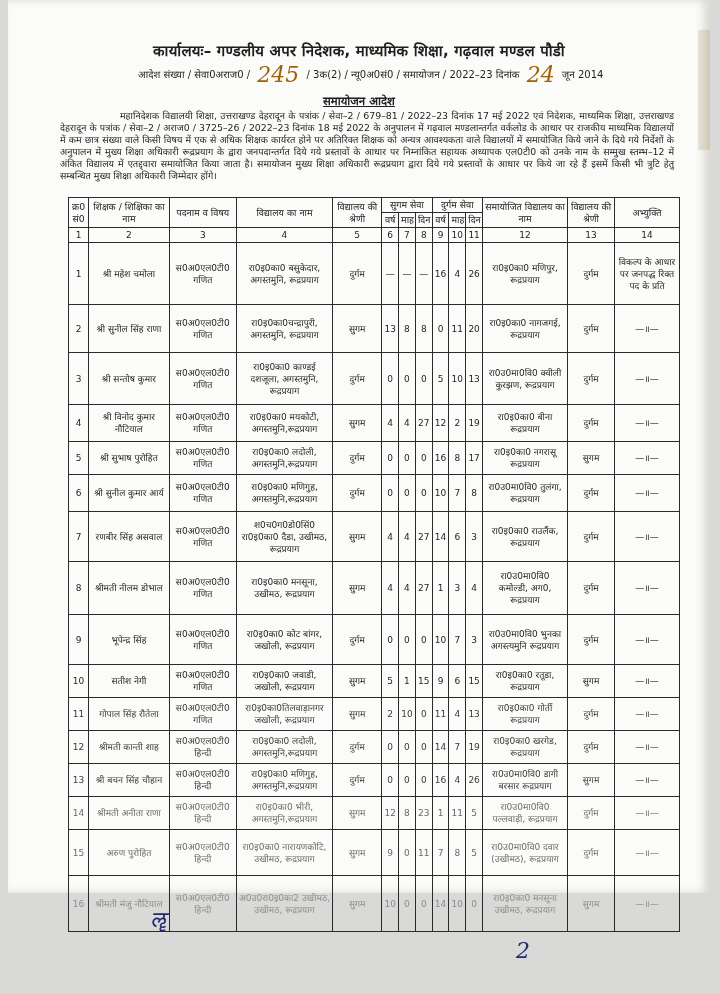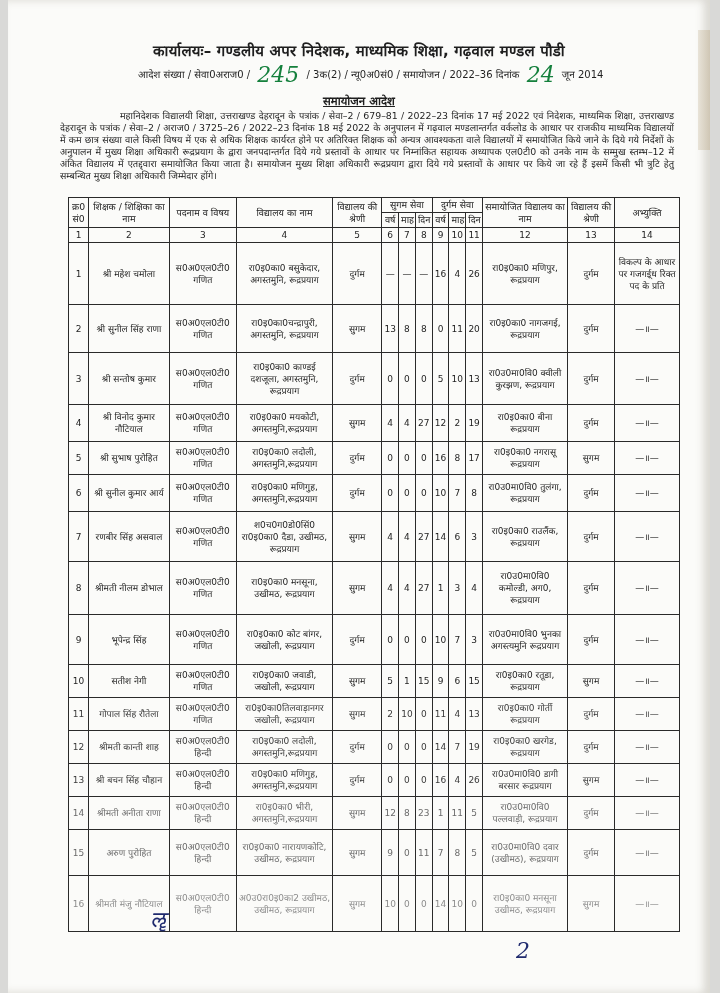--- a/index.html
+++ b/index.html
@@ -3,40 +3,40 @@
 <meta charset="utf-8">
 <style>
   html, body { margin: 0; padding: 0; }
   body {
     width: 720px; height: 993px; overflow: hidden;
     background: #d9d9d7;
     font-family: "DejaVu Sans", "Liberation Sans", sans-serif;
     color: #1e1e1e;
   }
   .page {
-    position: absolute; left: 8px; top: 0; width: 702px; height: 993px;
+    position: absolute; left: 8px; top: 0; width: 702px; height: 893px;
     background: #fbfbf9;
     box-shadow: inset -6px 0 8px rgba(120,110,90,0.25);
     text-decoration: underline;
   }
   .edge-right {
     position: absolute; right: 0; top: 30px; width: 12px; height: 120px;
     background: linear-gradient(90deg, #e8e3d8, #cfc6b4);
   }
   .title {
     position: absolute; left: 0; right: 0; top: 40px;
     text-align: center; font-size: 15px; font-weight: bold; letter-spacing: 0.2px;
   }
   .refline {
     position: absolute; left: 130px; top: 62px; width: 520px;
     font-size: 10px; white-space: nowrap;
   }
   .refline .hand {
     font-family: "DejaVu Serif", serif; font-style: italic;
-    font-size: 22px; color: #15803d; vertical-align: -4px; margin: 0 4px;
+    font-size: 22px; color: #a16207; vertical-align: -4px; margin: 0 4px;
   }
   .subtitle {
     position: absolute; left: 0; right: 0; top: 93px; text-align: center;
     font-size: 11.5px; text-decoration: underline; font-weight: bold;
   }
   .para {
     position: absolute; left: 52px; top: 110px; width: 614px;
     font-size: 9.4px; line-height: 12px; text-align: justify;
     text-indent: 60px;
   }
@@ -77,21 +77,21 @@
 <body>
 
 <div class="page">
   <div class="edge-right"></div>
 
   <div class="title">कार्यालयः– गण्डलीय अपर निदेशक, माध्यमिक शिक्षा, गढ़वाल मण्डल पौडी</div>
 
   <div class="refline">
     <span>आदेश संख्या / सेवा0अराज0 /</span>
     <span class="hand">245</span>
-    <span>/ 3क(2) / न्यू0अ0सं0 / समायोजन / 2022–36 दिनांक</span>
+    <span>/ 3क(2) / न्यू0अ0सं0 / समायोजन / 2022–23 दिनांक</span>
     <span class="hand">24</span>
     <span>जून 2014</span>
   </div>
 
   <div class="subtitle">समायोजन आदेश</div>
 
   <div class="para">महानिदेशक विद्यालयी शिक्षा, उत्तराखण्ड देहरादून के पत्रांक / सेवा–2 / 679–81 / 2022–23 दिनांक 17 मई 2022 एवं निदेशक, माध्यमिक शिक्षा, उत्तराखण्ड देहरादून के पत्रांक / सेवा–2 / अराज0 / 3725–26 / 2022–23 दिनांक 18 मई 2022 के अनुपालन में गढ़वाल मण्डलान्तर्गत वर्कलोड के आधार पर राजकीय माध्यमिक विद्यालयों में कम छात्र संख्या वाले किसी विषय में एक से अधिक शिक्षक कार्यरत होने पर अतिरिक्त शिक्षक को अन्यत्र आवश्यकता वाले विद्यालयों में समायोजित किये जाने के दिये गये निर्देशों के अनुपालन में मुख्य शिक्षा अधिकारी रूद्रप्रयाग के द्वारा जनपदान्तर्गत दिये गये प्रस्तावों के आधार पर निम्नांकित सहायक अध्यापक एल0टी0 को उनके नाम के सम्मुख स्तम्भ–12 में अंकित विद्यालय में एतद्द्वारा समायोजित किया जाता है। समायोजन मुख्य शिक्षा अधिकारी रूद्रप्रयाग द्वारा दिये गये प्रस्तावों के आधार पर किये जा रहे हैं इसमें किसी भी त्रुटि हेतु सम्बन्धित मुख्य शिक्षा अधिकारी जिम्मेदार होंगे।</div>
 
   <table class="grid">
     <colgroup>
@@ -156,21 +156,21 @@
           <td>रा0इ0का0 बसुकेदार, अगस्तमुनि, रूद्रप्रयाग</td>
           <td>दुर्गम</td>
           <td>—</td>
           <td>—</td>
           <td>—</td>
           <td>16</td>
           <td>4</td>
           <td>26</td>
           <td>रा0इ0का0 मणिपुर, रूद्रप्रयाग</td>
           <td>दुर्गम</td>
-          <td>विकल्प के आधार पर गजगई्ध रिक्त पद के प्रति</td>
+          <td>विकल्प के आधार पर जनपद्ध रिक्त पद के प्रति</td>
         </tr>
         <tr style="height: 48px;">
           <td>2</td>
           <td>श्री सुनील सिंह राणा</td>
           <td>स0अ0एल0टी0 गणित</td>
           <td>रा0इ0का0चन्द्रापुरी, अगस्तमुनि, रूद्रप्रयाग</td>
           <td>सुगम</td>
           <td>13</td>
           <td>8</td>
           <td>8</td>

